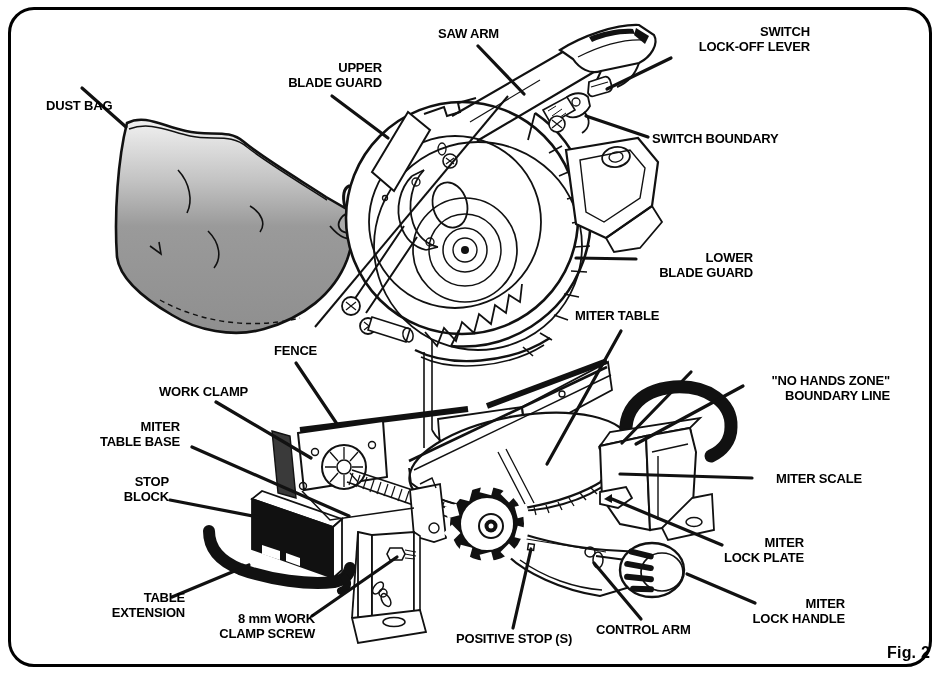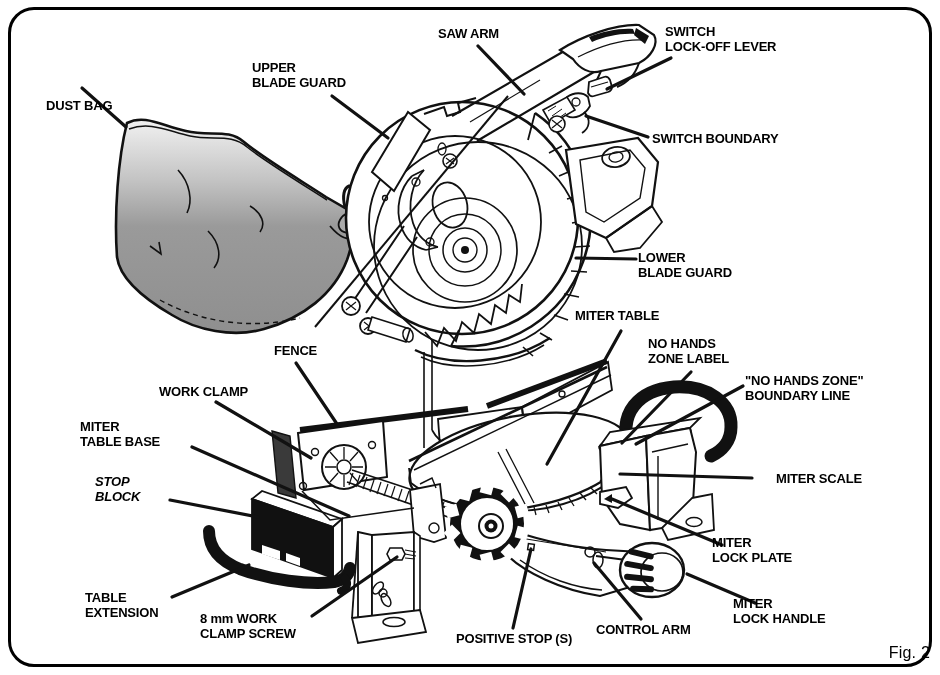--- a/index.html
+++ b/index.html
@@ -9,24 +9,24 @@
   }
   .frame{
     position:absolute;left:8px;top:7px;width:924px;height:660px;
     border:3.5px solid #000;border-radius:26px;box-sizing:border-box;
   }
   .art{position:absolute;left:0;top:0;}
   .lbl{
     position:absolute;color:#000;font-weight:bold;font-size:13px;
     line-height:1.17;white-space:pre-line;letter-spacing:-0.2px;
   }
-  .ctr{text-align:left;}
+  .ctr{text-align:right;}
   .fig{
     position:absolute;left:872px;top:644px;width:58px;text-align:right;
-    font-size:16px;color:#000;font-weight:normal;letter-spacing:0.2px;
+    font-size:16px;color:#000;font-weight:bold;letter-spacing:0.2px;
   }
 </style>
 </head>
 <body>
 
 <div class="stage">
   <div class="frame"></div>
 
   <svg class="art" width="940" height="675" viewBox="0 0 940 675">
     <defs>
@@ -273,36 +273,34 @@
   <div class="lbl" style="left:46px;top:66px;margin-top:32px;">DUST BAG</div>
   <div class="lbl ctr" style="left:252px;top:60px;width:130px;">UPPER
 BLADE GUARD</div>
   <div class="lbl" style="left:438px;top:26px;">SAW ARM</div>
   <div class="lbl ctr" style="left:665px;top:24px;width:145px;">SWITCH
 LOCK-OFF LEVER</div>
   <div class="lbl" style="left:652px;top:131px;">SWITCH BOUNDARY</div>
   <div class="lbl ctr" style="left:638px;top:250px;width:115px;">LOWER
 BLADE GUARD</div>
   <div class="lbl" style="left:575px;top:308px;">MITER TABLE</div>
-  <div class="lbl ctr" style="left:648px;top:336px;width:100px;">NO HANDS
-ZONE LABEL</div>
   <div class="lbl ctr" style="left:745px;top:373px;width:145px;">"NO HANDS ZONE"
 BOUNDARY LINE</div>
   <div class="lbl" style="left:757px;top:471px;margin-left:19px;">MITER SCALE</div>
   <div class="lbl ctr" style="left:712px;top:535px;width:92px;">MITER
 LOCK PLATE</div>
   <div class="lbl ctr" style="left:733px;top:596px;width:112px;">MITER
 LOCK HANDLE</div>
   <div class="lbl" style="left:596px;top:622px;">CONTROL ARM</div>
   <div class="lbl" style="left:444px;top:631px;padding-left:12px;">POSITIVE STOP (S)</div>
   <div class="lbl ctr" style="left:200px;top:611px;width:115px;">8 mm WORK
 CLAMP SCREW</div>
   <div class="lbl ctr" style="left:85px;top:590px;width:100px;">TABLE
 EXTENSION</div>
-  <div class="lbl ctr" style="left:95px;top:474px;width:58px;font-style:italic;">STOP
+  <div class="lbl ctr" style="left:111px;top:474px;width:58px;">STOP
 BLOCK</div>
   <div class="lbl ctr" style="left:80px;top:419px;width:100px;">MITER
 TABLE BASE</div>
   <div class="lbl" style="left:159px;top:384px;">WORK CLAMP</div>
   <div class="lbl" style="left:274px;top:343px;">FENCE</div>
 
   <div class="fig">Fig. 2</div>
 </div>
 
 </body></html>

